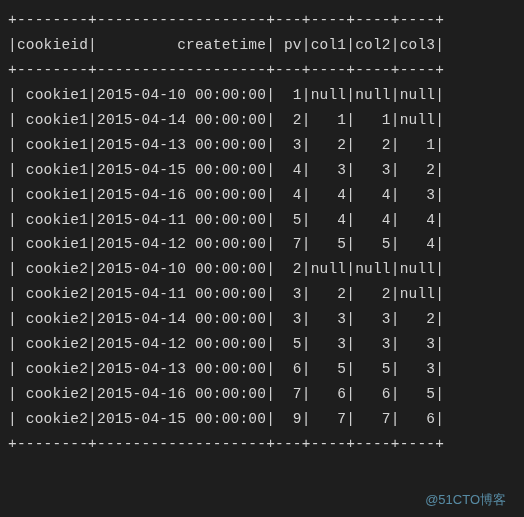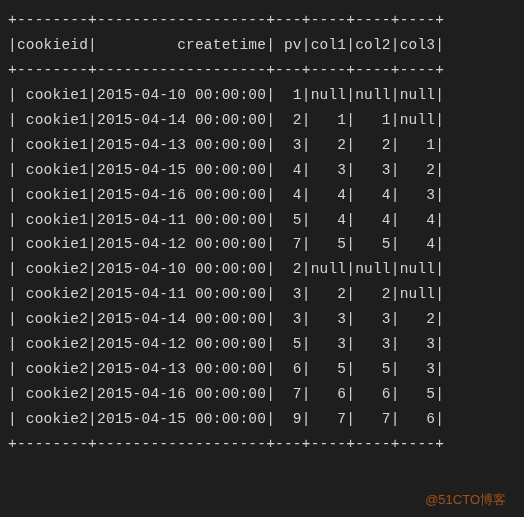--- a/index.html
+++ b/index.html
@@ -20,21 +20,21 @@
       line-height: 1.72;
     }
     .table-output {
       white-space: pre;
       letter-spacing: 0.2px;
     }
     .watermark {
       position: absolute;
       bottom: 6px;
       right: 18px;
-      color: #f97316;
+      color: #7dd3fc;
       font-size: 13px;
       font-family: sans-serif;
       opacity: 0.6;
     }
   </style>
 </head>
 <body>
 
 <div class="table-output" id="output">+--------+-------------------+---+----+----+----+
 |cookieid|         createtime| pv|col1|col2|col3|

